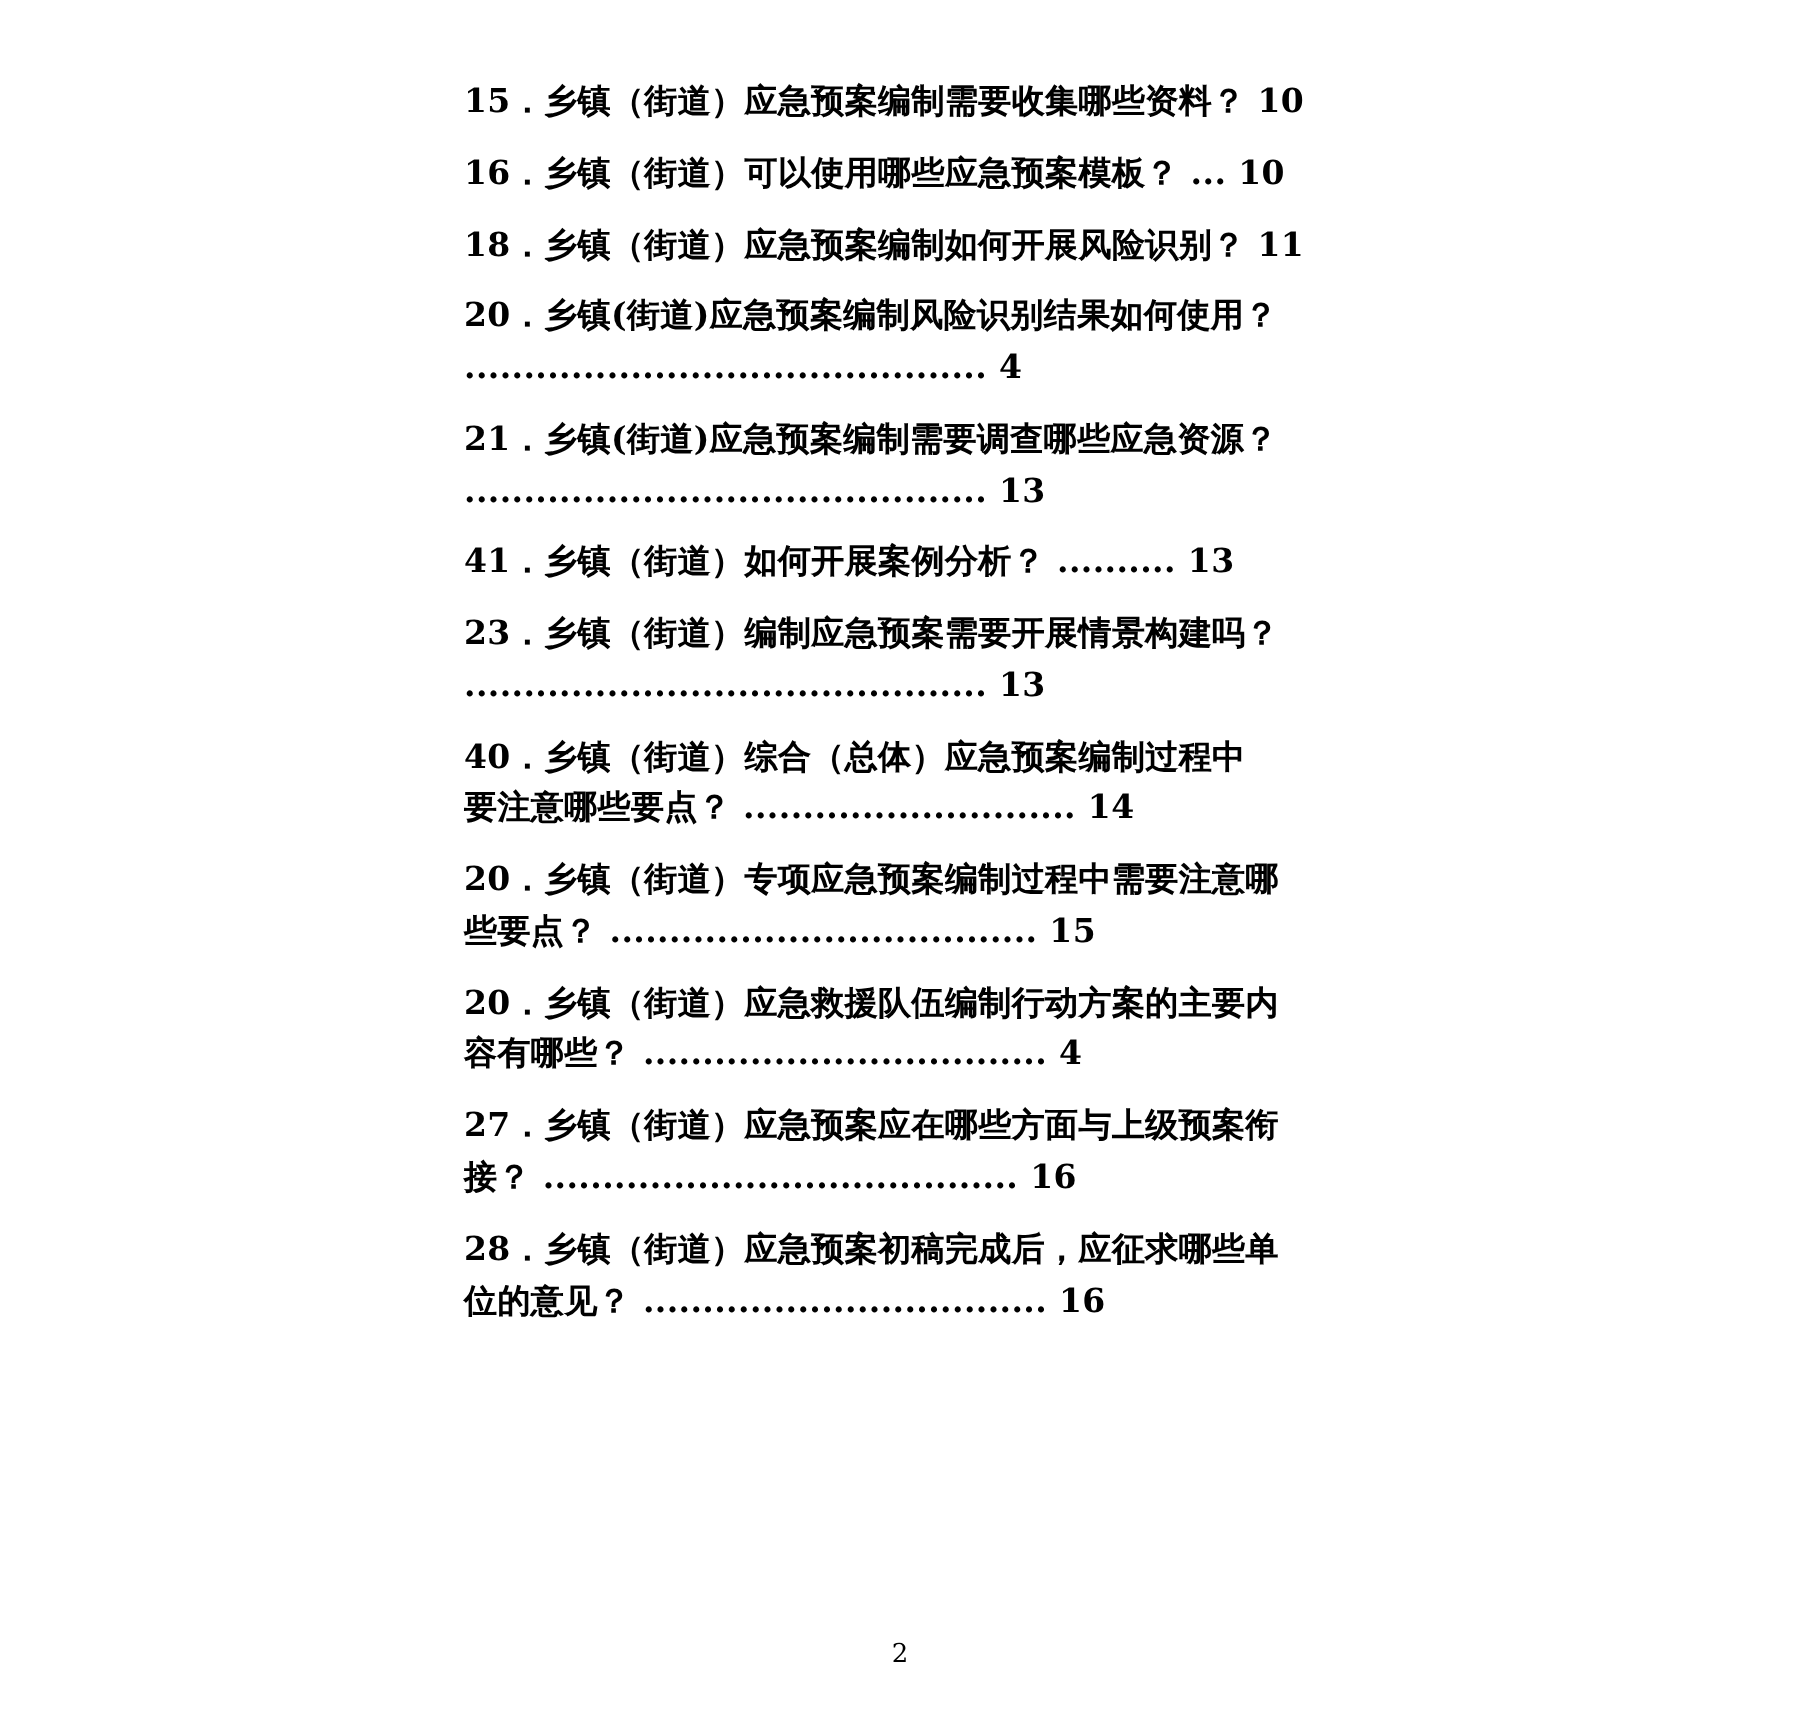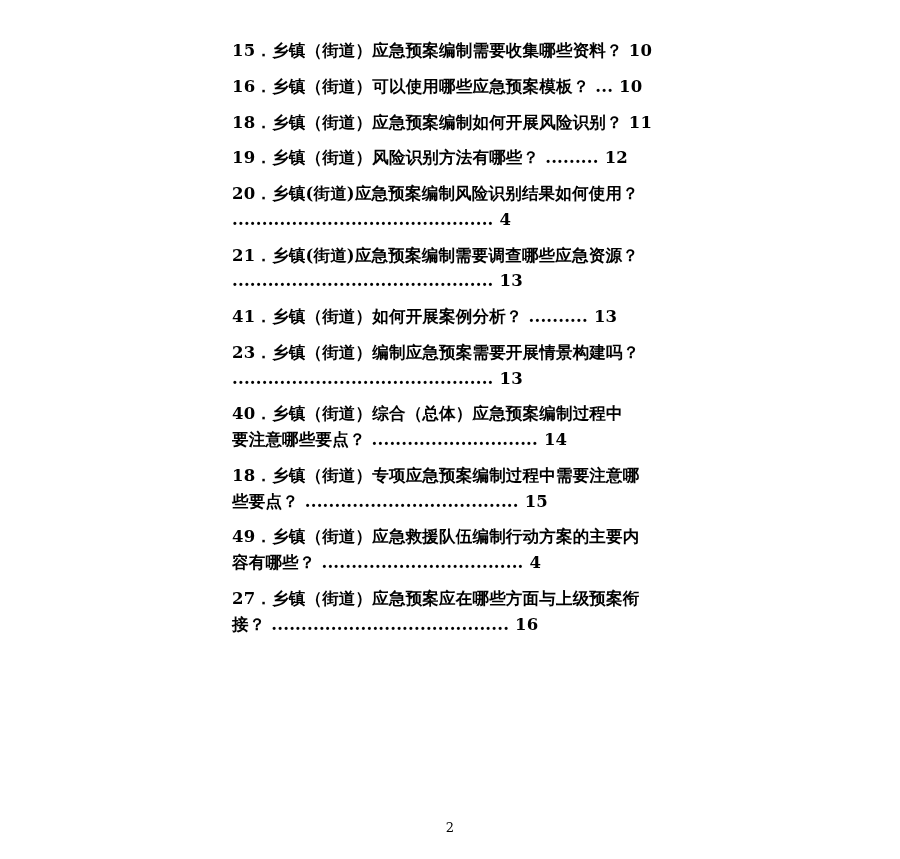--- a/index.html
+++ b/index.html
@@ -67,23 +67,20 @@
 
     <div class="toc-entry">
       <span class="line1">16．乡镇（街道）可以使用哪些应急预案模板？ ... 10</span>
     </div>
 
 
     <div class="toc-entry">
       <span class="line1">18．乡镇（街道）应急预案编制如何开展风险识别？ 11</span>
     </div>
 
-    <div class="toc-entry">
-      <span class="line1">19．乡镇（街道）风险识别方法有哪些？ ......... 12</span>
-    </div>
 
     <div class="toc-entry">
       <span class="line1">20．乡镇(街道)应急预案编制风险识别结果如何使用？</span>
       <span class="line2">............................................ 4</span>
     </div>
 
     <div class="toc-entry">
       <span class="line1">21．乡镇(街道)应急预案编制需要调查哪些应急资源？</span>
       <span class="line2">............................................ 13</span>
     </div>
@@ -96,32 +93,36 @@
       <span class="line1">23．乡镇（街道）编制应急预案需要开展情景构建吗？</span>
       <span class="line2">............................................ 13</span>
     </div>
 
     <div class="toc-entry">
       <span class="line1">40．乡镇（街道）综合（总体）应急预案编制过程中</span>
       <span class="line2">要注意哪些要点？ ............................ 14</span>
     </div>
 
     <div class="toc-entry">
-      <span class="line1">18．乡镇（街道）专项应急预案编制过程中需要注意哪</span>
+      <span class="line1">20．乡镇（街道）专项应急预案编制过程中需要注意哪</span>
       <span class="line2">些要点？ .................................... 15</span>
     </div>
 
     <div class="toc-entry">
-      <span class="line1">49．乡镇（街道）应急救援队伍编制行动方案的主要内</span>
+      <span class="line1">20．乡镇（街道）应急救援队伍编制行动方案的主要内</span>
       <span class="line2">容有哪些？ .................................. 4</span>
     </div>
 
     <div class="toc-entry">
       <span class="line1">27．乡镇（街道）应急预案应在哪些方面与上级预案衔</span>
       <span class="line2">接？ ........................................ 16</span>
     </div>
 
+    <div class="toc-entry">
+      <span class="line1">28．乡镇（街道）应急预案初稿完成后，应征求哪些单</span>
+      <span class="line2">位的意见？ .................................. 16</span>
+    </div>
 
   </div>
 
   <div class="page-number">2</div>
 
 </div>
 
 </body></html>

